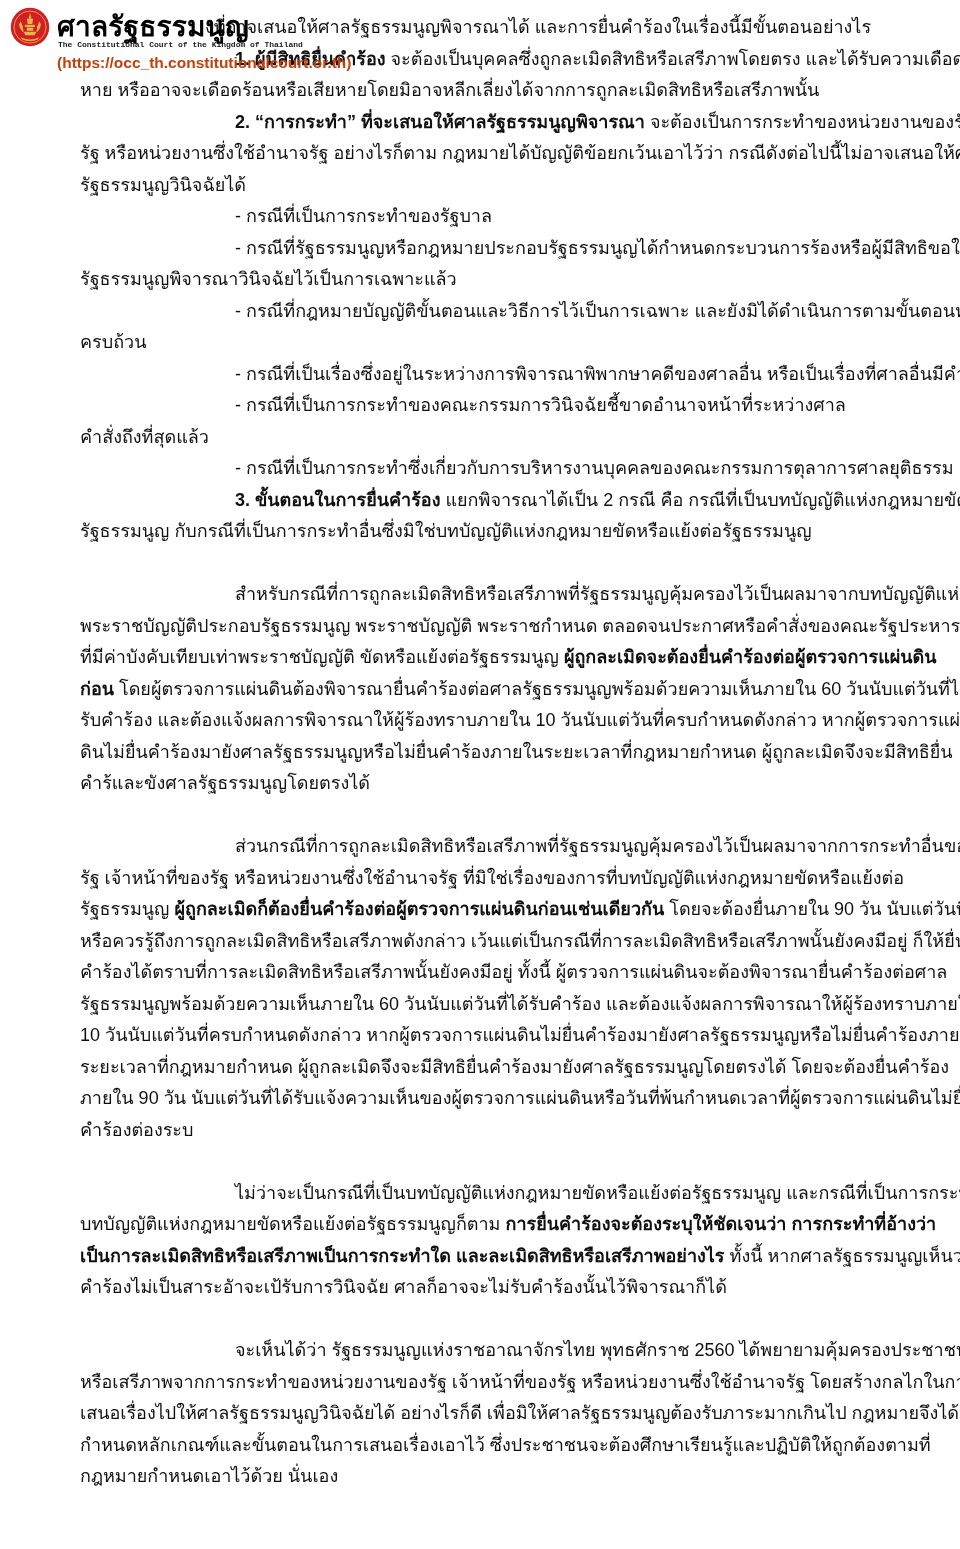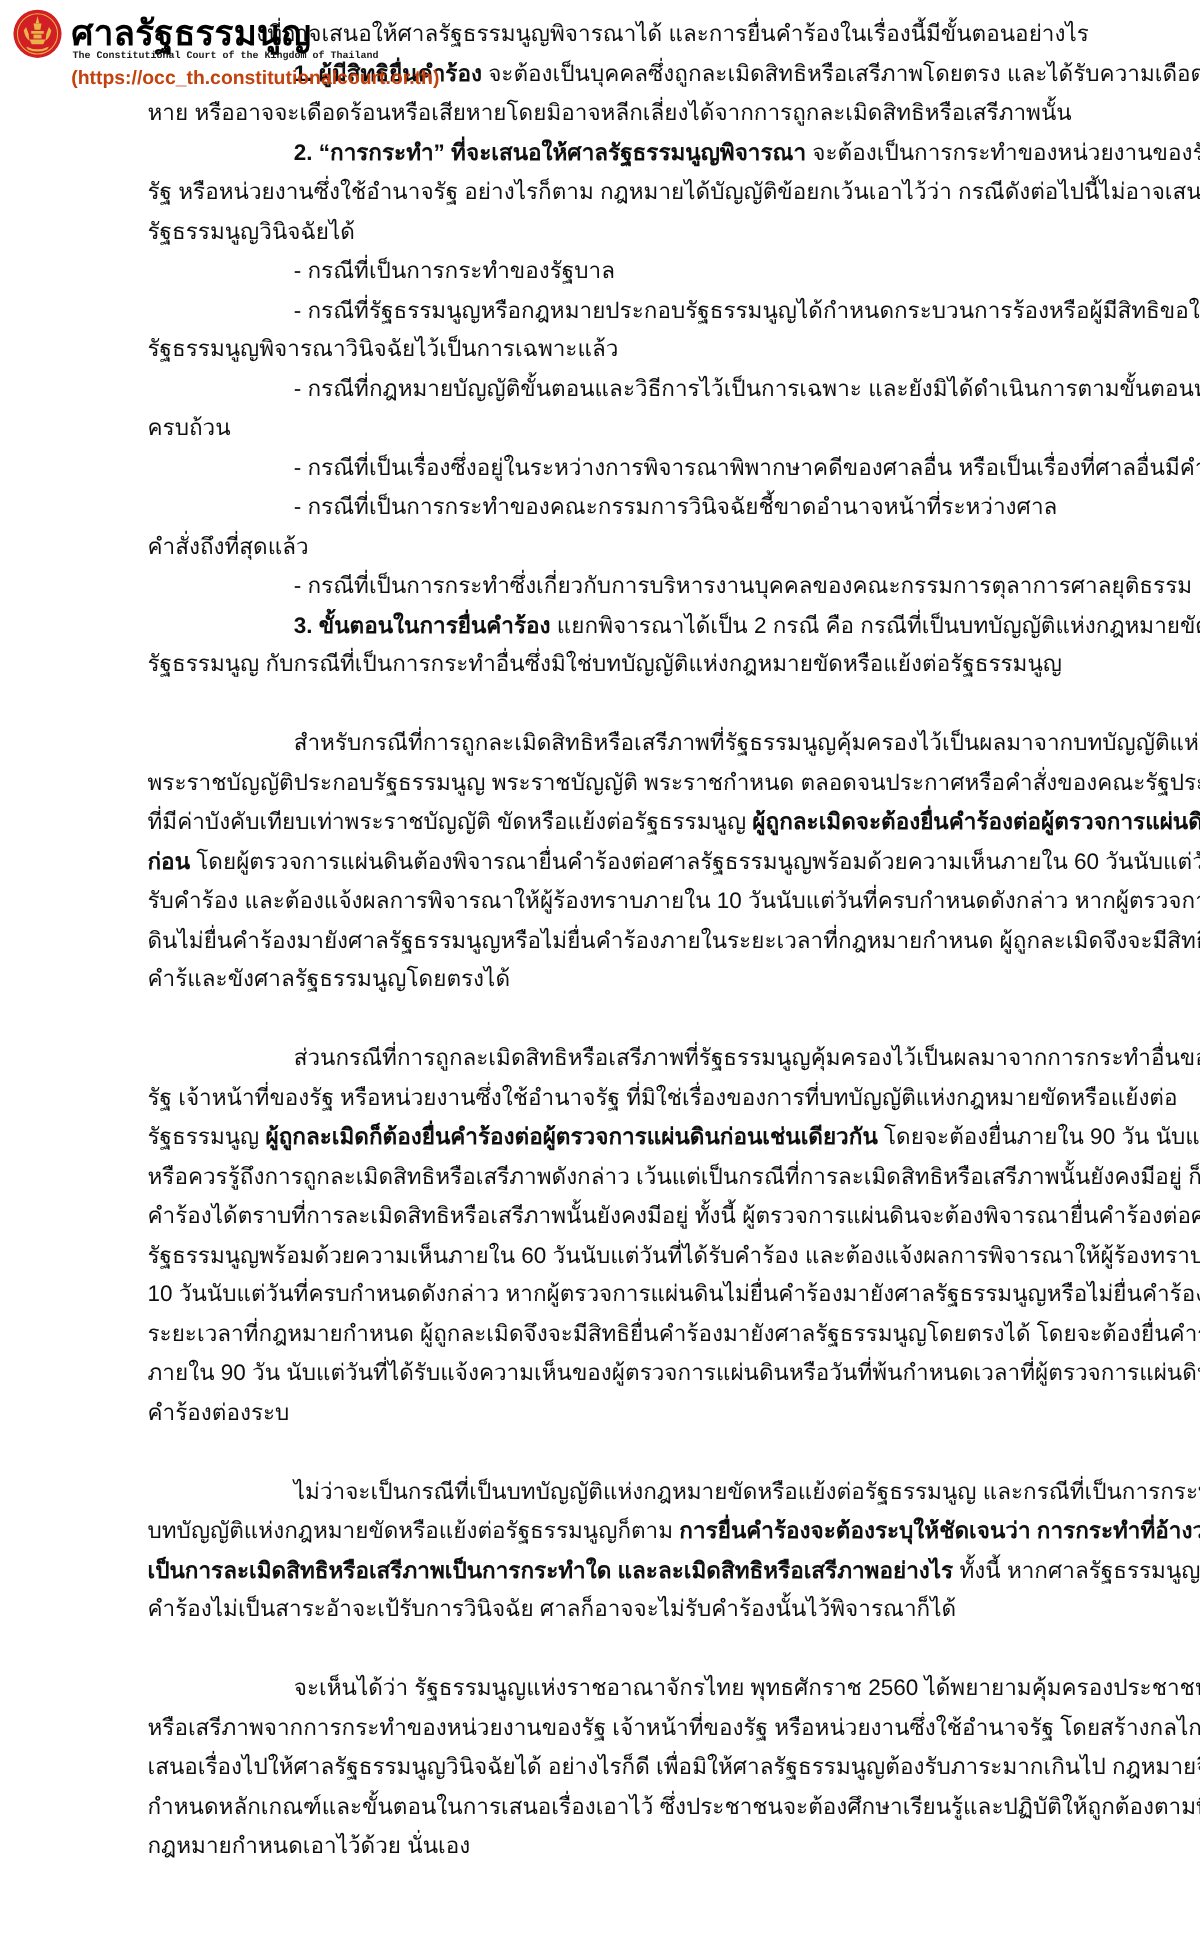--- a/index.html
+++ b/index.html
@@ -66,21 +66,21 @@
   }
   .line {
     height: 31.5px;
     line-height: 31.5px;
     font-size: 18px;
     white-space: nowrap;
     color: #101010;
   }
   .line.heading { padding-left: 205px; }
   .line.first   { padding-left: 235px; }
-  .line.cont    { padding-left: 118px; }
+  .line.cont    { padding-left: 80px; }
   .line.blank   { }
   .bold { font-weight: bold; }
 </style>
 </head>
 <body>
 
 <div class="page">
 
   <div class="doc-body" id="doc-body">
       <div class="line heading"><span>งที่อาจเสนอให้ศาลรัฐธรรมนูญพิจารณาได้ และการยื่นคำร้องในเรื่องนี้มีขั้นตอนอย่างไร</span></div>

